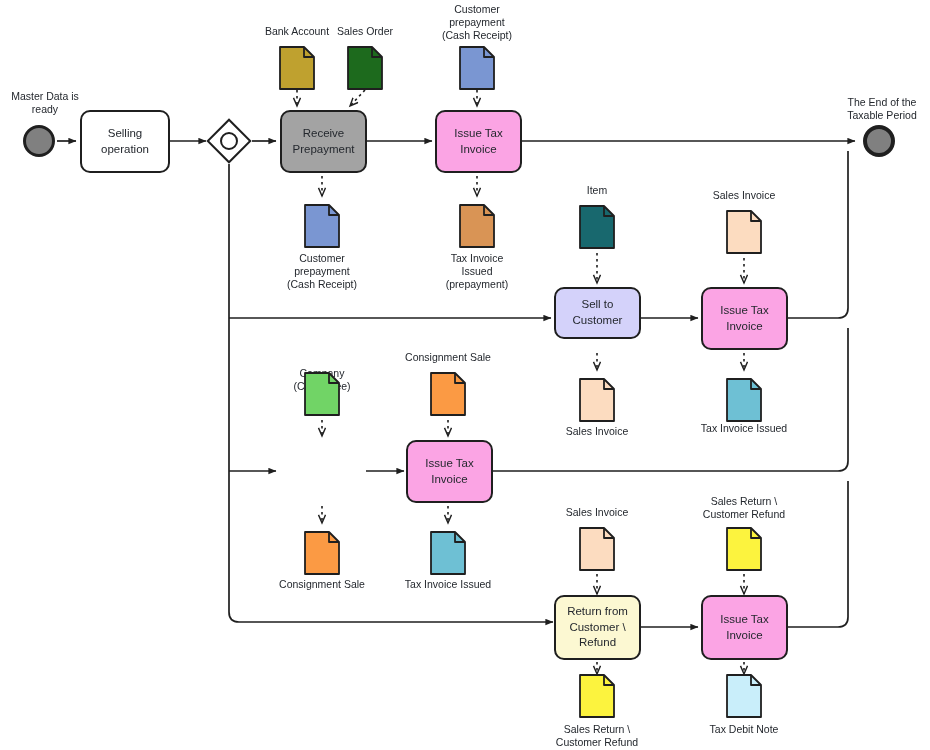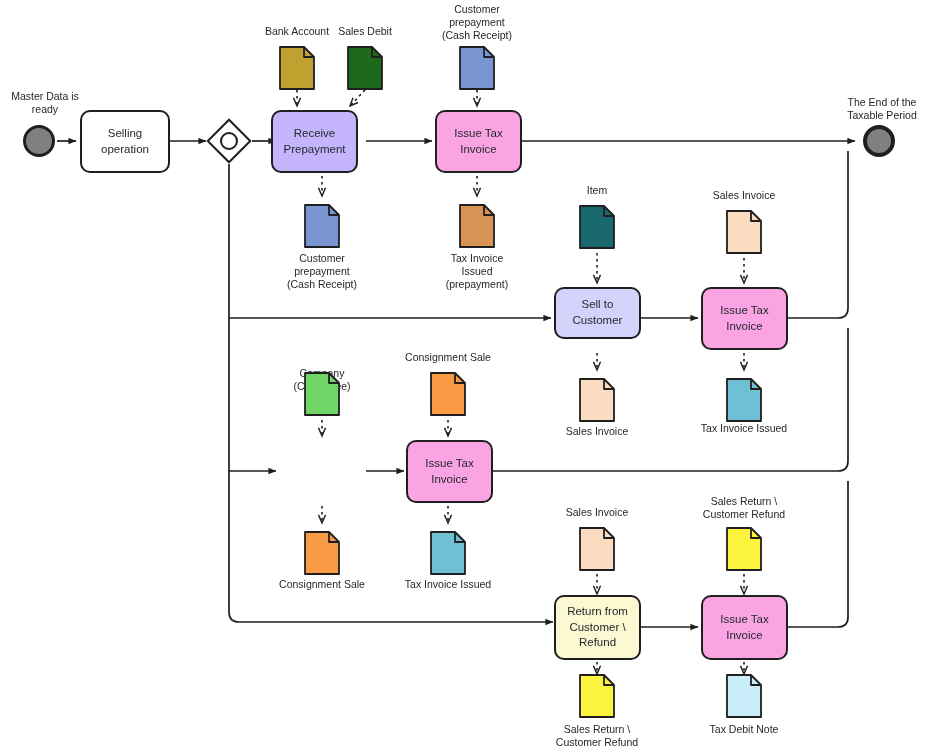--- a/index.html
+++ b/index.html
@@ -142,21 +142,21 @@
 
   <div class="node gateway" style="left:213px;top:125px;width:32px;height:32px;">
     <div class="inner" style="left:5px;top:5px;width:18px;height:18px;"></div>
   </div>
 
   <div class="node task" style="left:80px;top:110px;width:90px;height:63px;background:#ffffff;">
     <span style="white-space:pre-line;">Selling
 operation</span>
   </div>
 
-  <div class="node task" style="left:271px;top:110px;width:87px;height:63px;background:#c4b5fd;">
+  <div class="node task" style="left:280px;top:110px;width:87px;height:63px;background:#a3a3a3;">
     <span style="white-space:pre-line;">Receive
 Prepayment</span>
   </div>
 
   <div class="node task" style="left:435px;top:110px;width:87px;height:63px;background:#fba4e4;">
     <span style="white-space:pre-line;">Issue Tax
 Invoice</span>
   </div>
 
   <div class="node task" style="left:554px;top:287px;width:87px;height:52px;background:#d4d2fa;">
@@ -187,21 +187,21 @@
   </div>
 
   <div class="label" style="left:249px;top:25px;width:96px;">Bank Account</div>
   <div class="doc" style="left:279px;top:46px;width:36px;height:44px;">
     <svg viewBox="0 0 36 44" width="36" height="44">
       <path d="M1,1 H25 L35,11 V43 H1 Z" fill="#bfa12f" stroke="#1f1f1f" stroke-width="1.8" stroke-linejoin="round"></path>
       <path d="M25,1 V11 H35" fill="none" stroke="#1f1f1f" stroke-width="1.8" stroke-linejoin="round"></path>
     </svg>
   </div>
 
-  <div class="label" style="left:317px;top:25px;width:96px;">Sales Debit</div>
+  <div class="label" style="left:317px;top:25px;width:96px;">Sales Order</div>
   <div class="doc" style="left:347px;top:46px;width:36px;height:44px;">
     <svg viewBox="0 0 36 44" width="36" height="44">
       <path d="M1,1 H25 L35,11 V43 H1 Z" fill="#1d6a1d" stroke="#1f1f1f" stroke-width="1.8" stroke-linejoin="round"></path>
       <path d="M25,1 V11 H35" fill="none" stroke="#1f1f1f" stroke-width="1.8" stroke-linejoin="round"></path>
     </svg>
   </div>
 
   <div class="label" style="left:429px;top:3px;width:96px;">Customer
 prepayment
 (Cash Receipt)</div>

